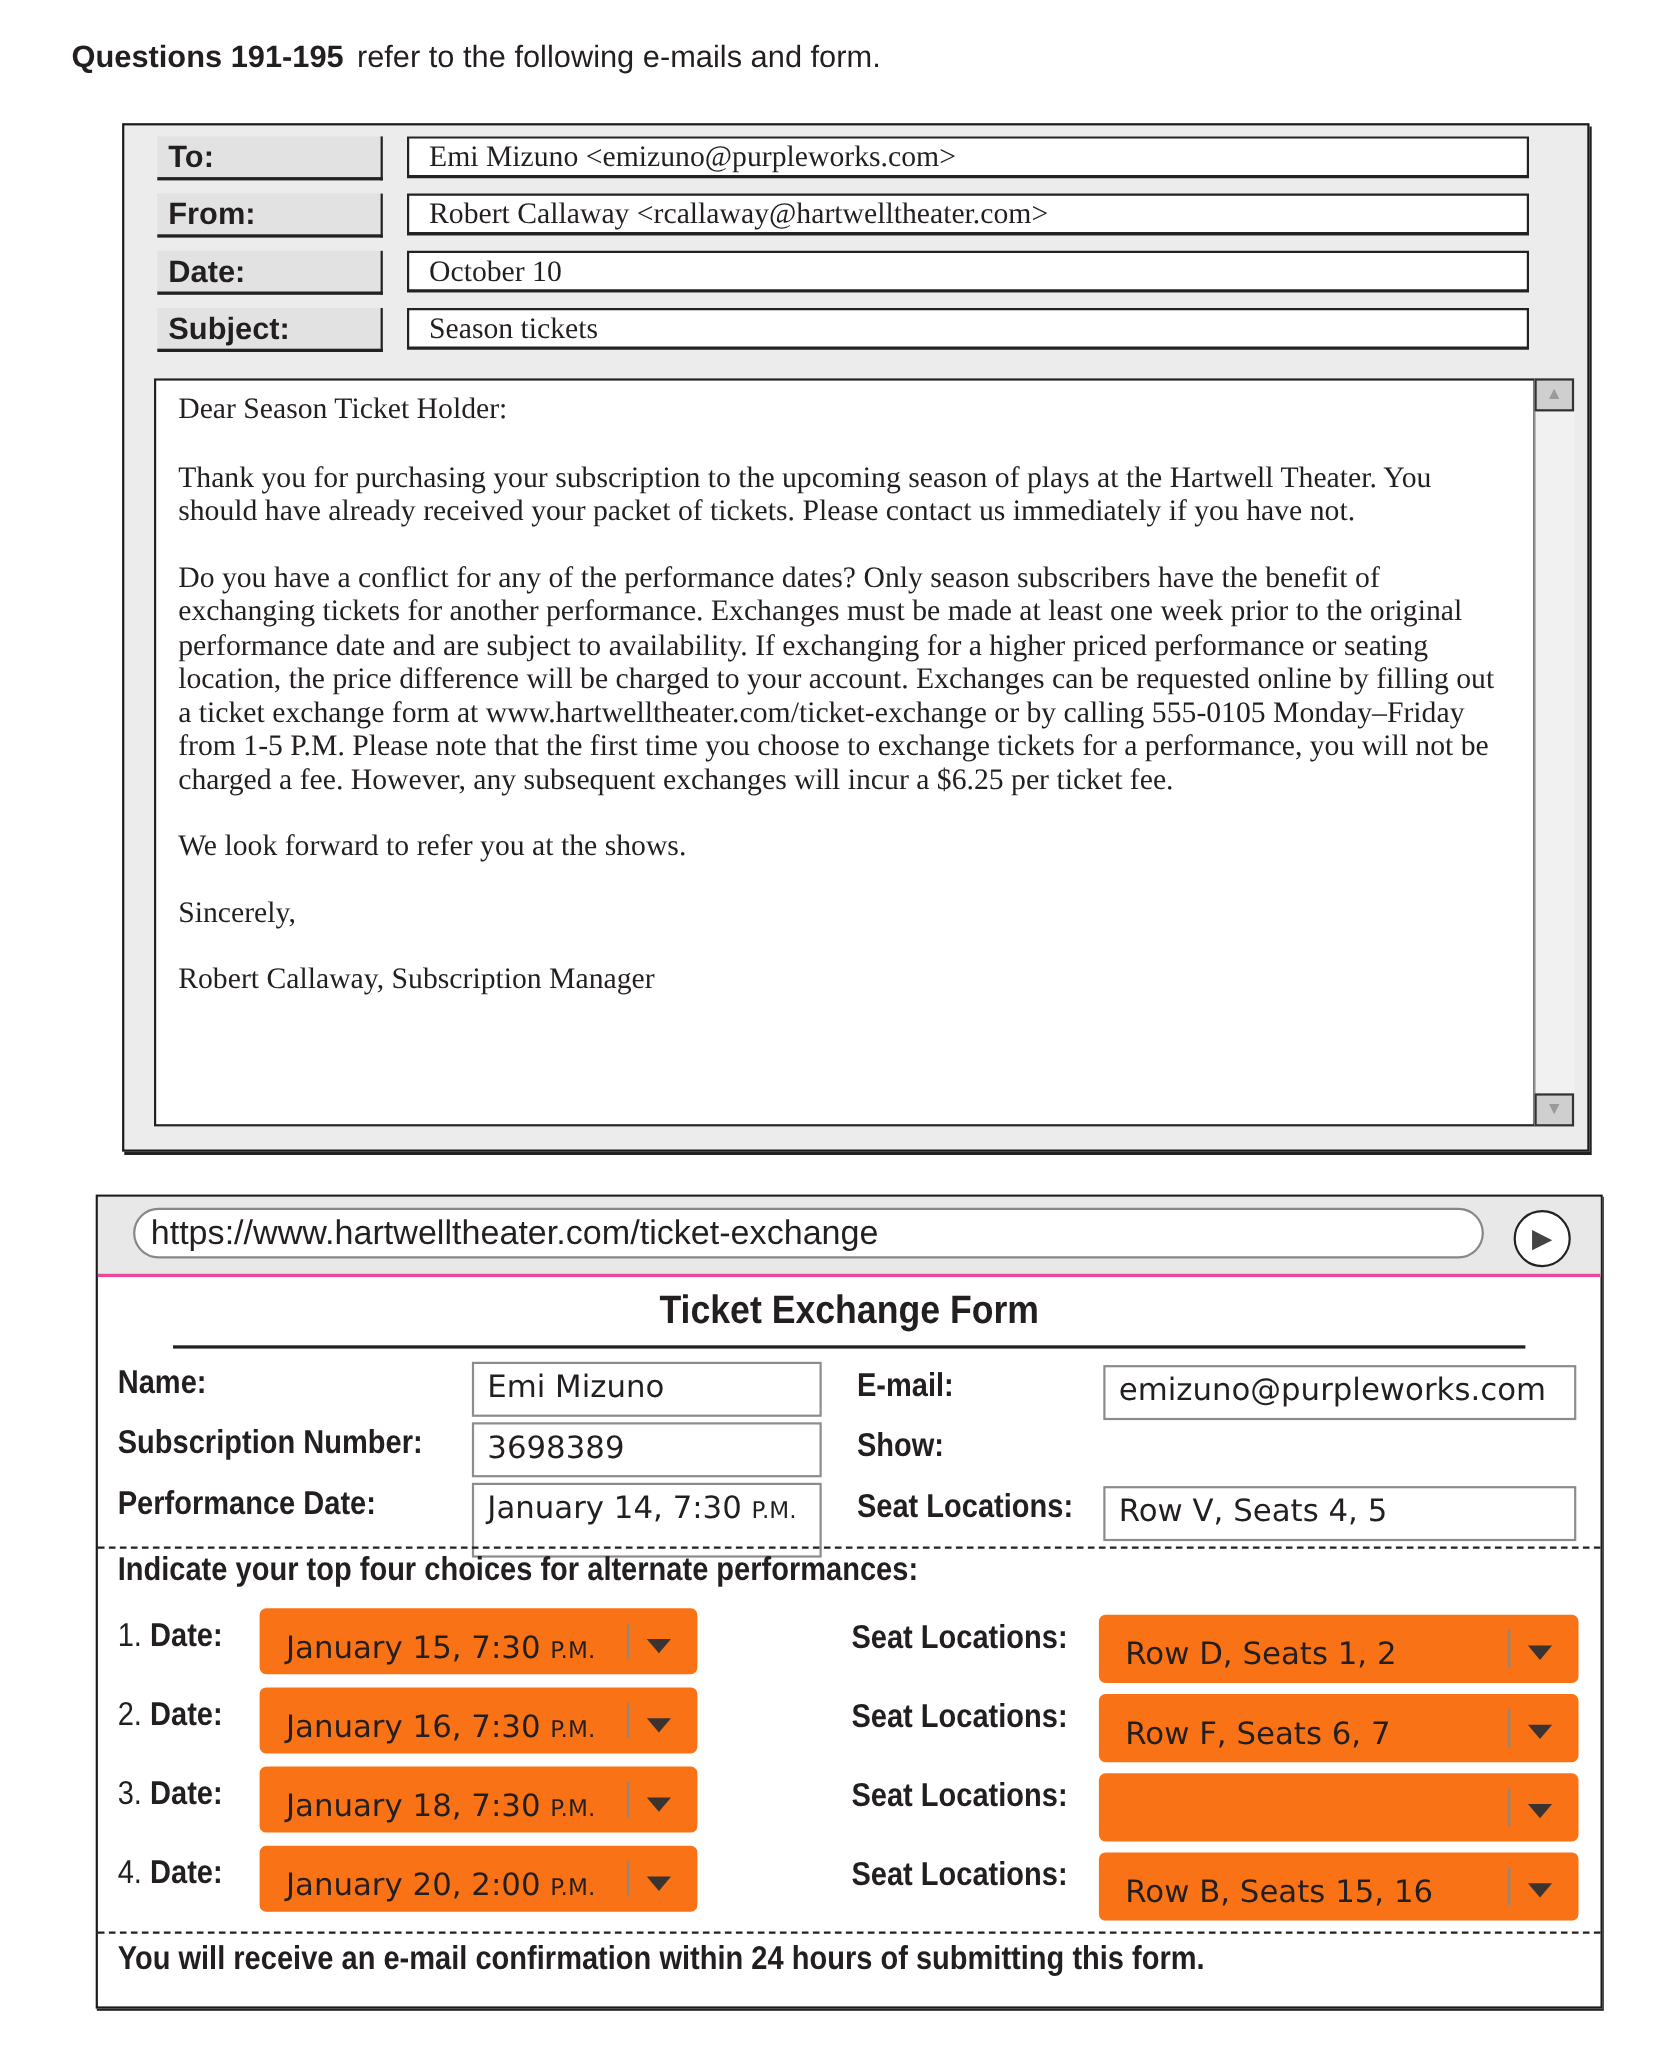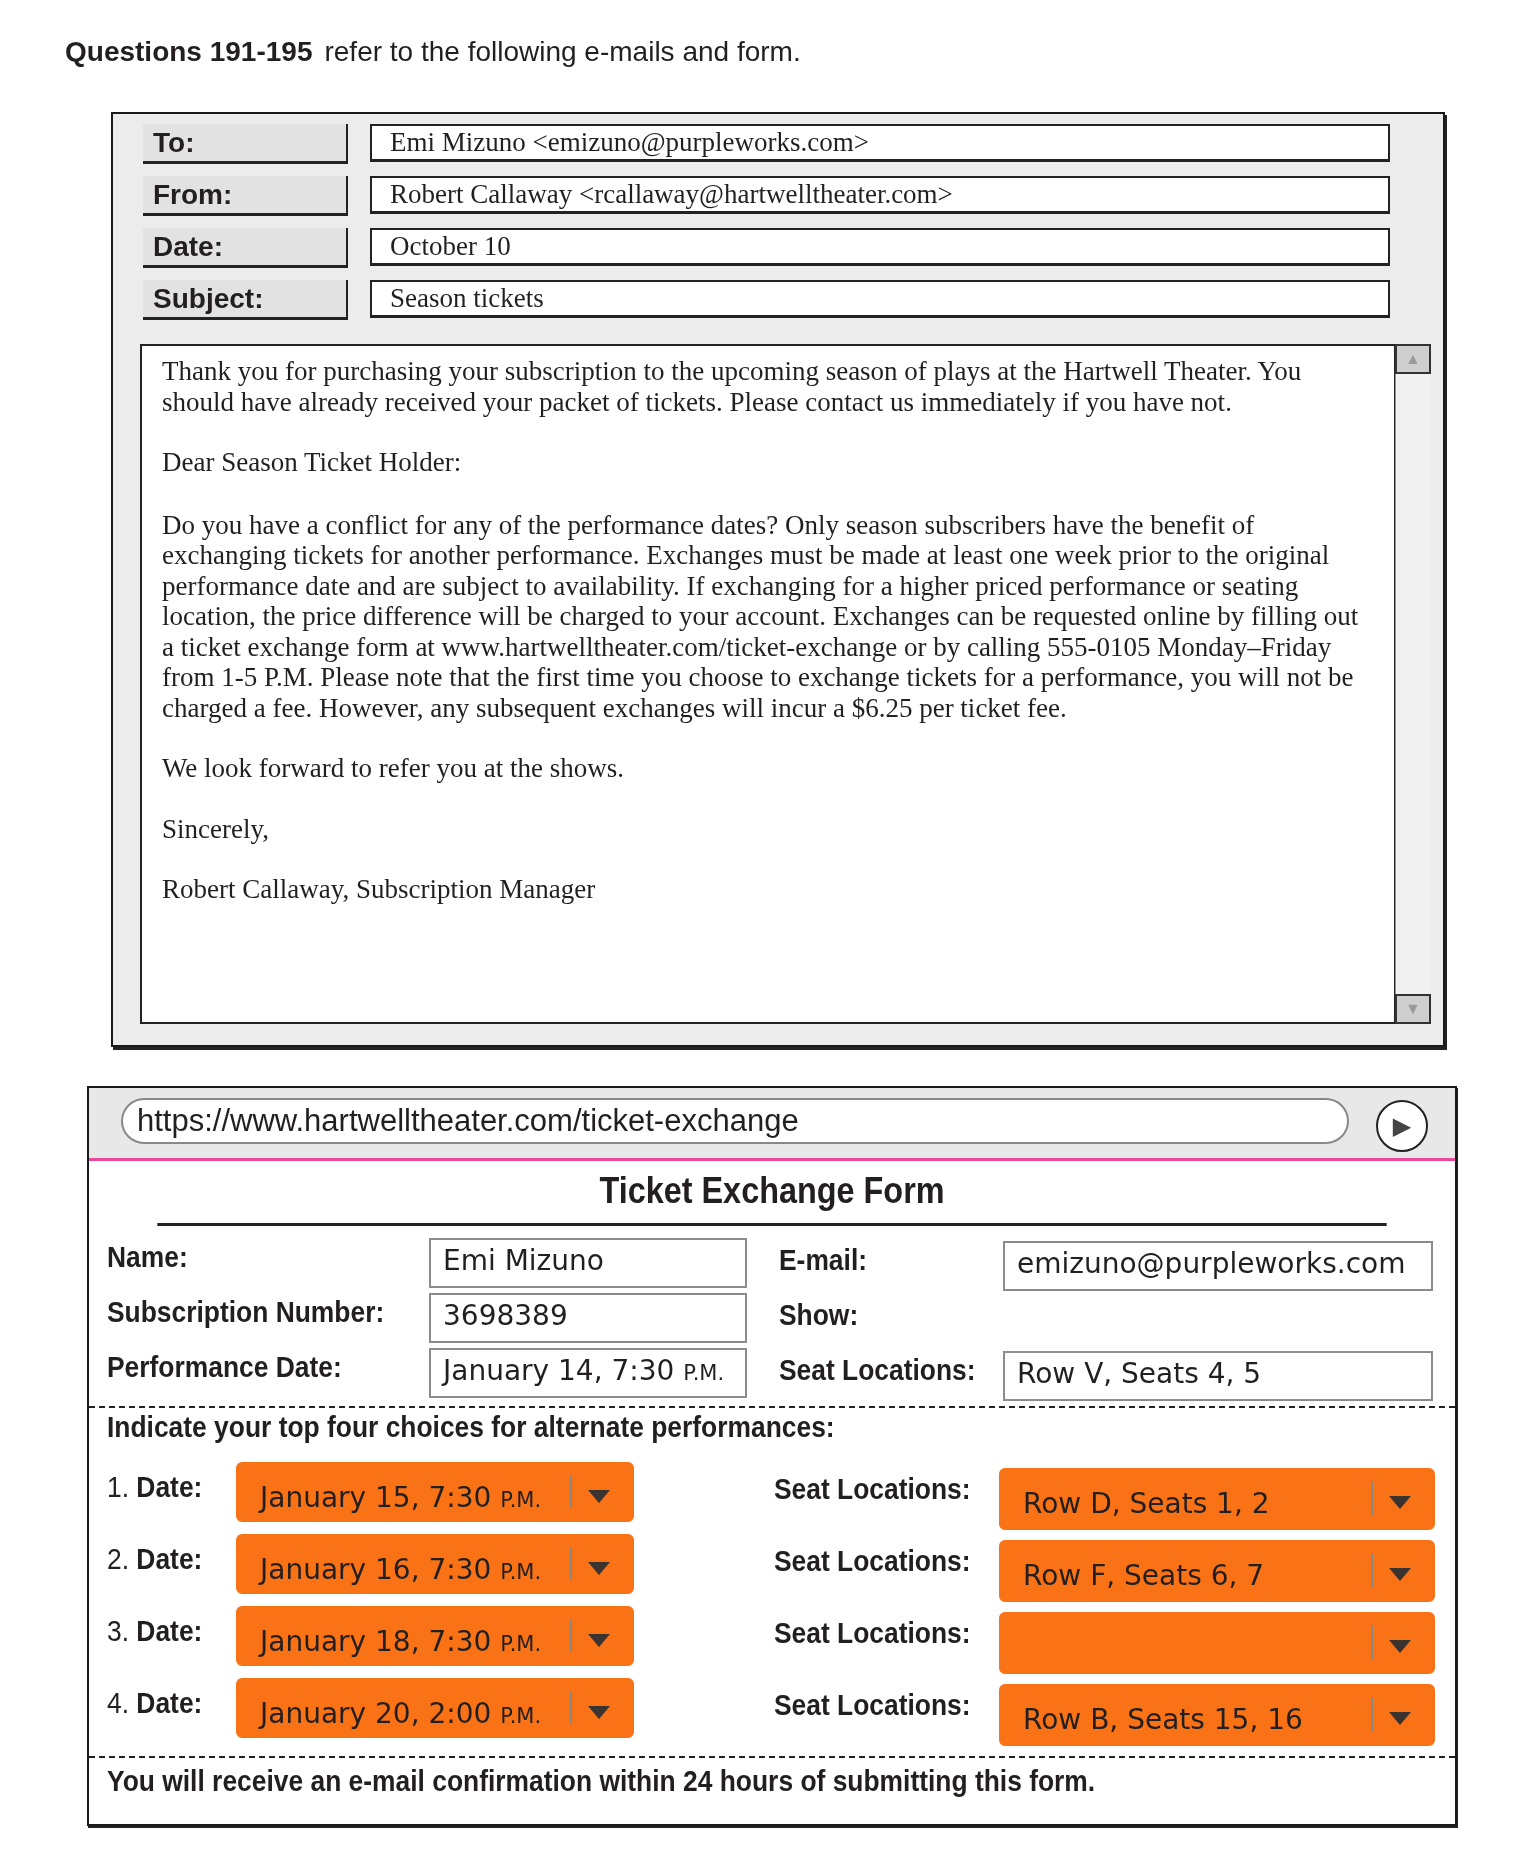--- a/index.html
+++ b/index.html
@@ -73,22 +73,22 @@
     <div class="hlabel">Date:</div>
     <div class="hval">October 10</div>
   </div>
   <div class="hrow" style="top:166px;">
     <div class="hlabel">Subject:</div>
     <div class="hval">Season tickets</div>
   </div>
 
   <div class="ebody">
     <div class="ebody-text">
+      <p style="margin-bottom:32px;">Dear Season Ticket Holder:</p>
       <p>Thank you for purchasing your subscription to the upcoming season of plays at the Hartwell Theater. You should have already received your packet of tickets. Please contact us immediately if you have not.</p>
-      <p style="margin-bottom:32px;">Dear Season Ticket Holder:</p>
       <p>Do you have a conflict for any of the performance dates? Only season subscribers have the benefit of exchanging tickets for another performance. Exchanges must be made at least one week prior to the original performance date and are subject to availability. If exchanging for a higher priced performance or seating location, the price difference will be charged to your account. Exchanges can be requested online by filling out a ticket exchange form at www.hartwelltheater.com/ticket-exchange or by calling 555-0105 Monday–Friday from 1-5 P.M. Please note that the first time you choose to exchange tickets for a performance, you will not be charged a fee. However, any subsequent exchanges will incur a $6.25 per ticket fee.</p>
       <p>We look forward to refer you at the shows.</p>
       <p>Sincerely,</p>
       <p>Robert Callaway, Subscription Manager</p>
     </div>
   </div>
   <div class="scroll">
     <div class="sbtn" style="top:0;">▲</div>
     <div class="sbtn" style="bottom:0;">▼</div>
   </div>
@@ -101,21 +101,21 @@
   </div>
   <div class="ftitle">Ticket Exchange Form</div>
 
   <div class="lbl" style="left:18px; top:152px;">Name:</div>
   <div class="inp" style="left:340px; top:150px; width:318px; height:50px;">Emi Mizuno</div>
 
   <div class="lbl" style="left:18px; top:207px;">Subscription Number:</div>
   <div class="inp" style="left:340px; top:205px; width:318px; height:50px;">3698389</div>
 
   <div class="lbl" style="left:18px; top:262px;">Performance Date:</div>
-  <div class="inp" style="left:340px; top:260px; width:318px; height:50px;"><span>January 14, 7:30</span> <span class="small">P.M.</span></div>
+  <div class="inp" style="left:340px; top:260px; width:318px; height:68px;"><span>January 14, 7:30</span> <span class="small">P.M.</span></div>
 
   <div class="lbl" style="left:690px; top:155px;">E-mail:</div>
   <div class="inp" style="left:914px; top:153px; width:430px; height:50px;">emizuno@purpleworks.com</div>
 
   <div class="lbl" style="left:690px; top:210px;">Show:</div>
 
   <div class="lbl" style="left:690px; top:265px;">Seat Locations:</div>
   <div class="inp" style="left:914px; top:263px; width:430px; height:50px;">Row V, Seats 4, 5</div>
 
   <div class="dash" style="top:318px;"></div>

